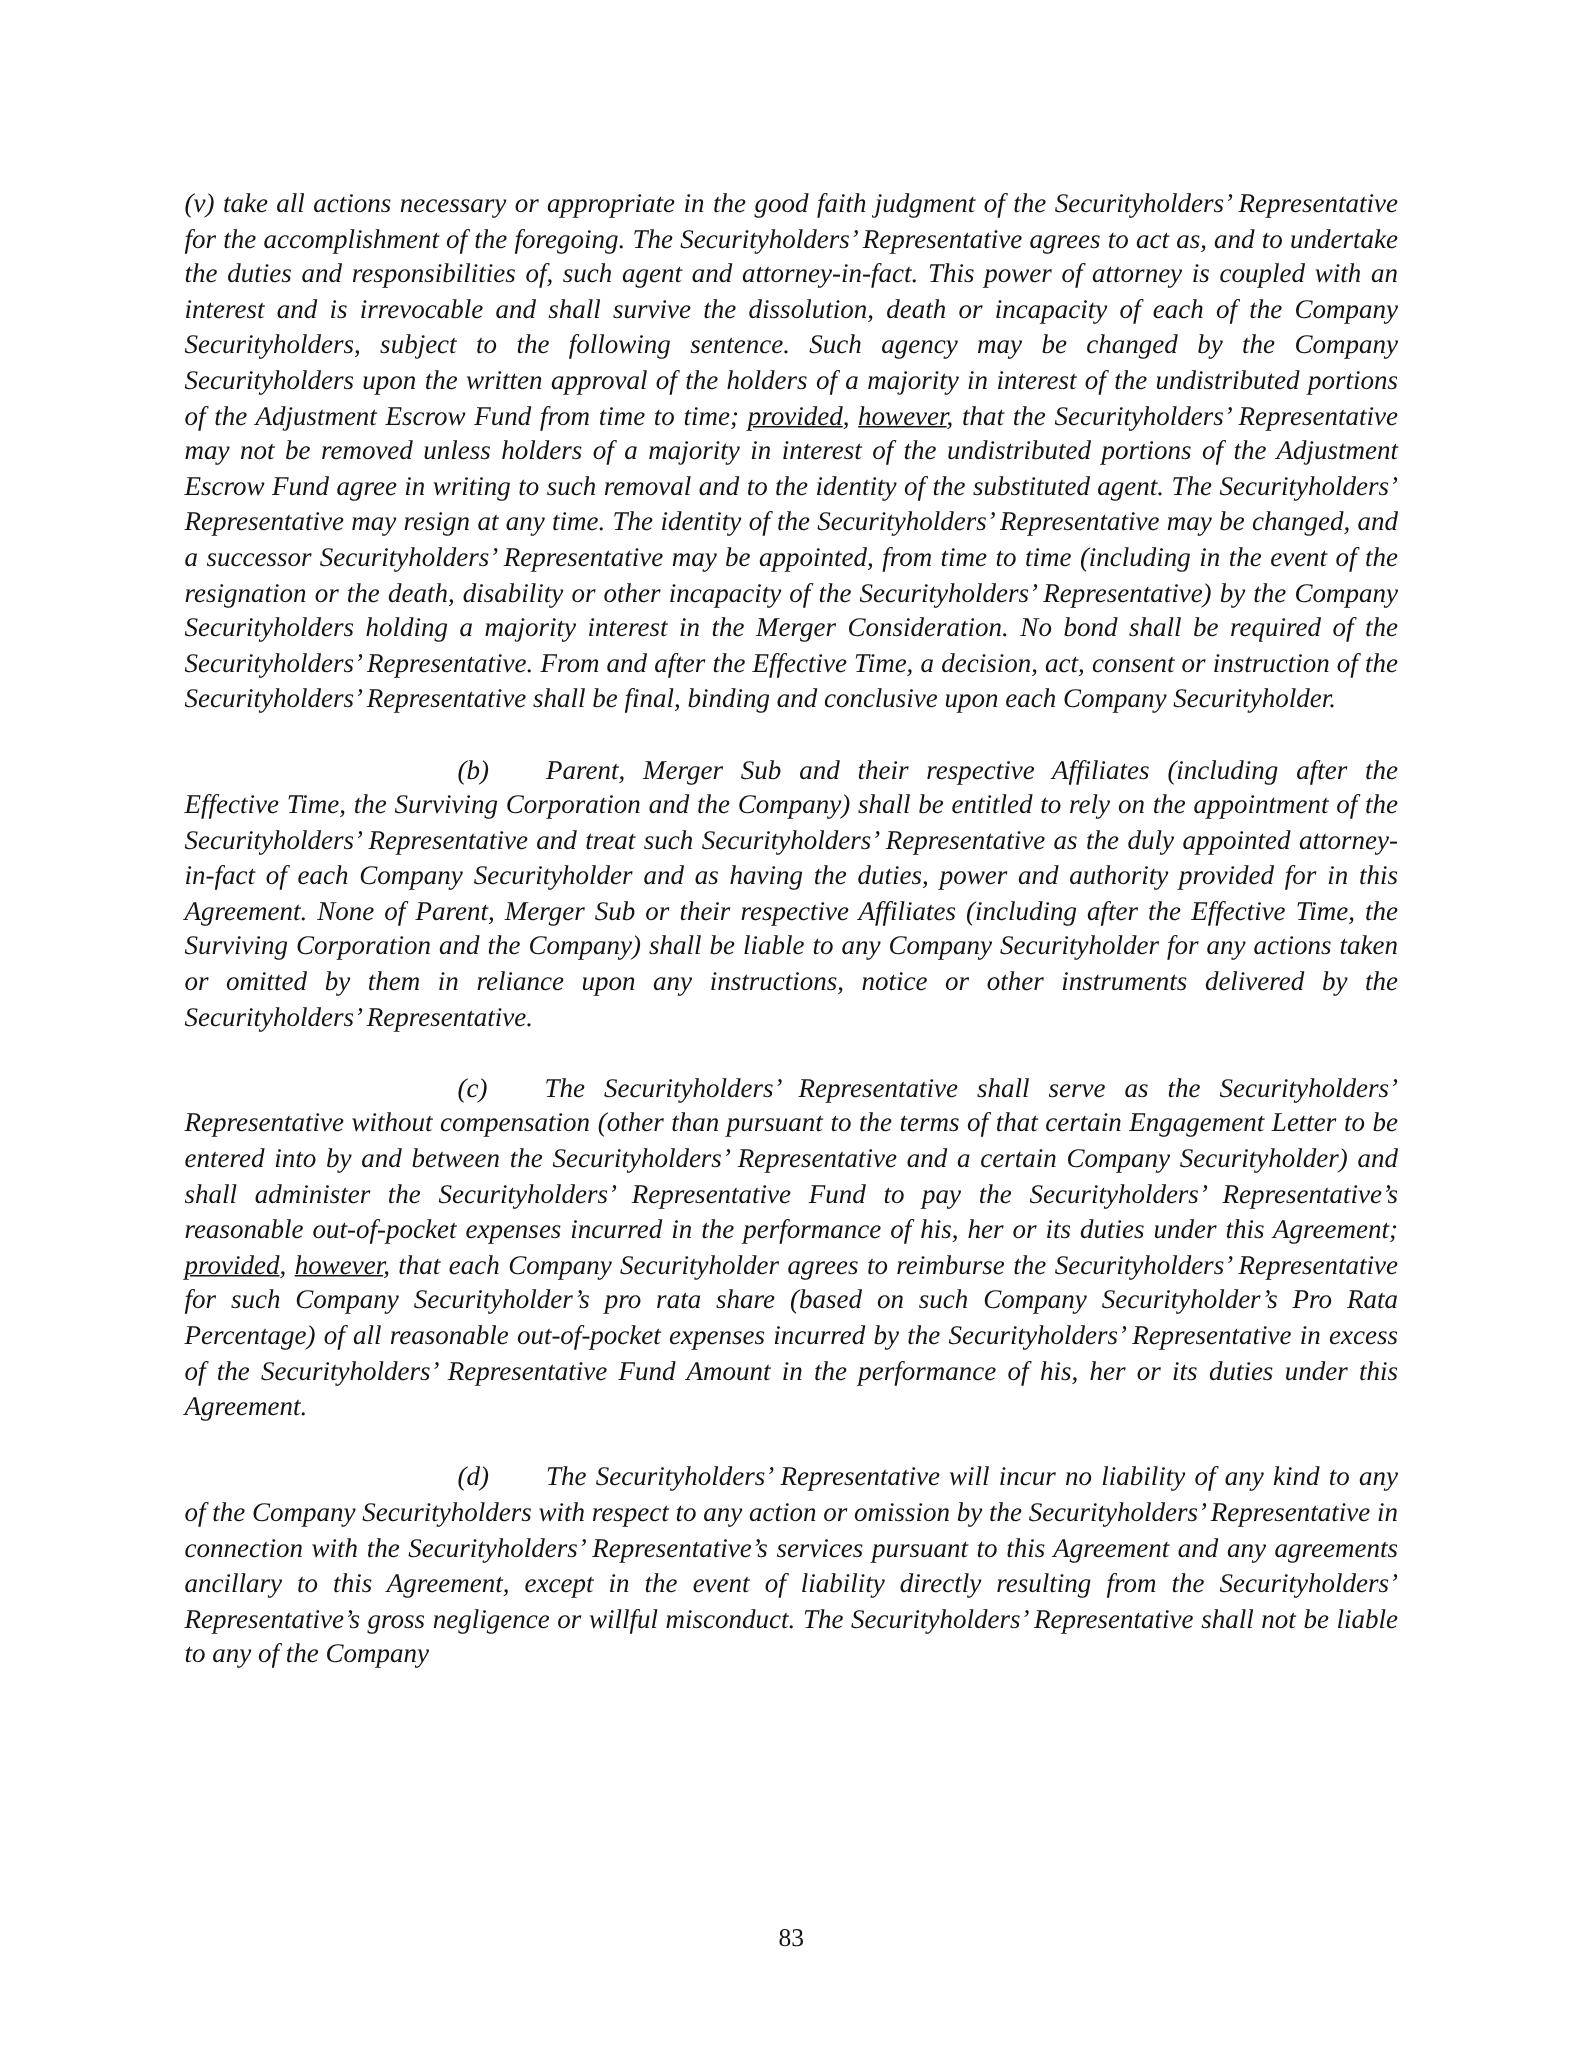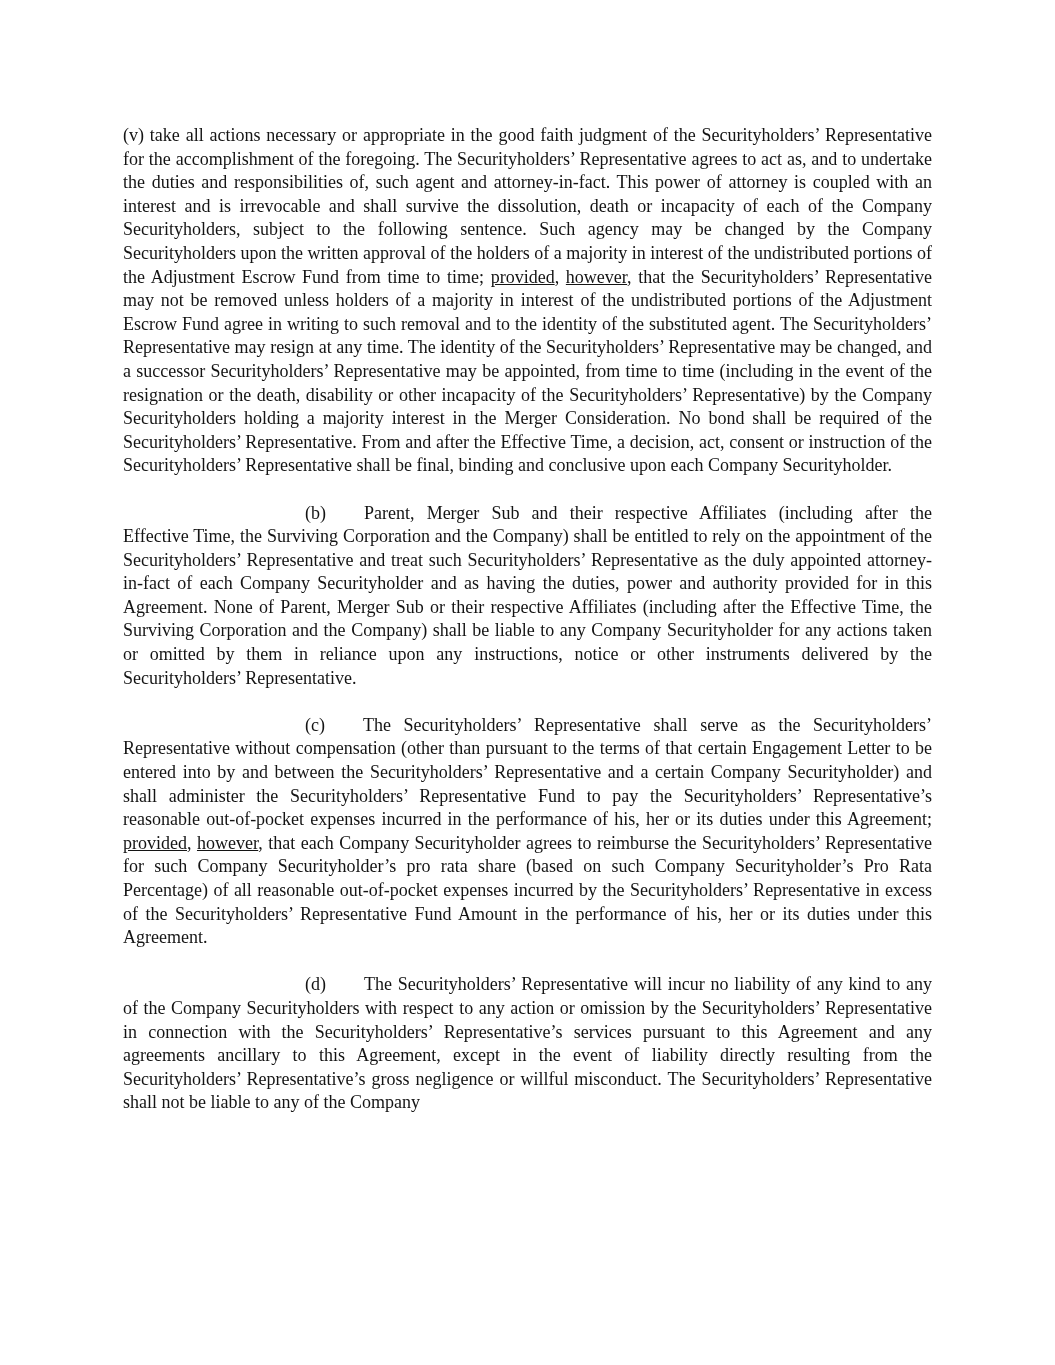--- a/index.html
+++ b/index.html
@@ -22,20 +22,21 @@
     top: 124px;
     width: 809px;
     font-size: 18px;
     line-height: 23.6px;
     text-align: justify;
     text-justify: inter-word;
   }
   .para {
     margin: 0 0 23.6px 0;
     padding: 0;
+    font-style: italic;
   }
   .para.indented {
     text-indent: 182px;
   }
   .tab {
     display: inline-block;
     width: 38px;
   }
   .u {
     text-decoration: underline;
@@ -53,13 +54,14 @@
 </head>
 <body>
 
 <div class="page">
   <div class="text-block">
       <p class="para"><span>(v) take all actions necessary or appropriate in the good faith judgment of the Securityholders’ Representative for the accomplishment of the foregoing.  The Securityholders’ Representative agrees to act as, and to undertake the duties and responsibilities of, such agent and attorney-in-fact.  This power of attorney is coupled with an interest and is irrevocable and shall survive the dissolution, death or incapacity of each of the Company Securityholders, subject to the following sentence.  Such agency may be changed by the Company Securityholders upon the written approval of the holders of a majority in interest of the undistributed portions of the Adjustment Escrow Fund from time to time; </span><span class="u">provided</span><span>, </span><span class="u">however</span><span>, that the Securityholders’ Representative may not be removed unless holders of a majority in interest of the undistributed portions of the Adjustment Escrow Fund agree in writing to such removal and to the identity of the substituted agent.  The Securityholders’ Representative may resign at any time.  The identity of the Securityholders’ Representative may be changed, and a successor Securityholders’ Representative may be appointed, from time to time (including in the event of the resignation or the death, disability or other incapacity of the Securityholders’ Representative) by the Company Securityholders holding a majority interest in the Merger Consideration.  No bond shall be required of the Securityholders’ Representative.  From and after the Effective Time, a decision, act, consent or instruction of the Securityholders’ Representative shall be final, binding and conclusive upon each Company Securityholder.</span></p>
       <p class="para indented"><span>(b)</span><span class="tab"></span><span>Parent, Merger Sub and their respective Affiliates (including after the Effective Time, the Surviving Corporation and the Company) shall be entitled to rely on the appointment of the Securityholders’ Representative and treat such Securityholders’ Representative as the duly appointed attorney-in-fact of each Company Securityholder and as having the duties, power and authority provided for in this Agreement.  None of Parent, Merger Sub or their respective Affiliates (including after the Effective Time, the Surviving Corporation and the Company) shall be liable to any Company Securityholder for any actions taken or omitted by them in reliance upon any instructions, notice or other instruments delivered by the Securityholders’ Representative.</span></p>
       <p class="para indented"><span>(c)</span><span class="tab"></span><span>The Securityholders’ Representative shall serve as the Securityholders’ Representative without compensation (other than pursuant to the terms of that certain Engagement Letter to be entered into by and between the Securityholders’ Representative and a certain Company Securityholder) and shall administer the Securityholders’ Representative Fund to pay the Securityholders’ Representative’s reasonable out-of-pocket expenses incurred in the performance of his, her or its duties under this Agreement; </span><span class="u">provided</span><span>, </span><span class="u">however</span><span>, that each Company Securityholder agrees to reimburse the Securityholders’ Representative for such Company Securityholder’s pro rata share (based on such Company Securityholder’s Pro Rata Percentage) of all reasonable out-of-pocket expenses incurred by the Securityholders’ Representative in excess of the Securityholders’ Representative Fund Amount in the performance of his, her or its duties under this Agreement.</span></p>
       <p class="para indented"><span>(d)</span><span class="tab"></span><span>The Securityholders’ Representative will incur no liability of any kind to any of the Company Securityholders with respect to any action or omission by the Securityholders’ Representative in connection with the Securityholders’ Representative’s services pursuant to this Agreement and any agreements ancillary to this Agreement, except in the event of liability directly resulting from the Securityholders’ Representative’s gross negligence or willful misconduct.  The Securityholders’ Representative shall not be liable to any of the Company</span></p>
     </div>
+  <div class="page-number">83</div>
 </div>
 
 </body></html>

